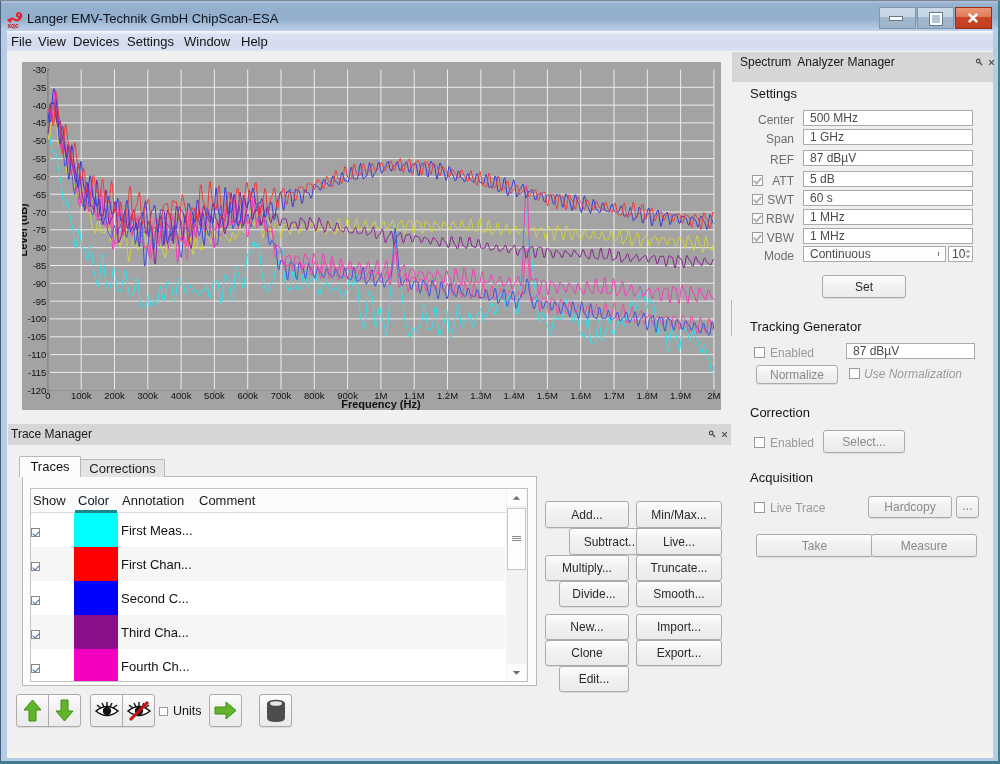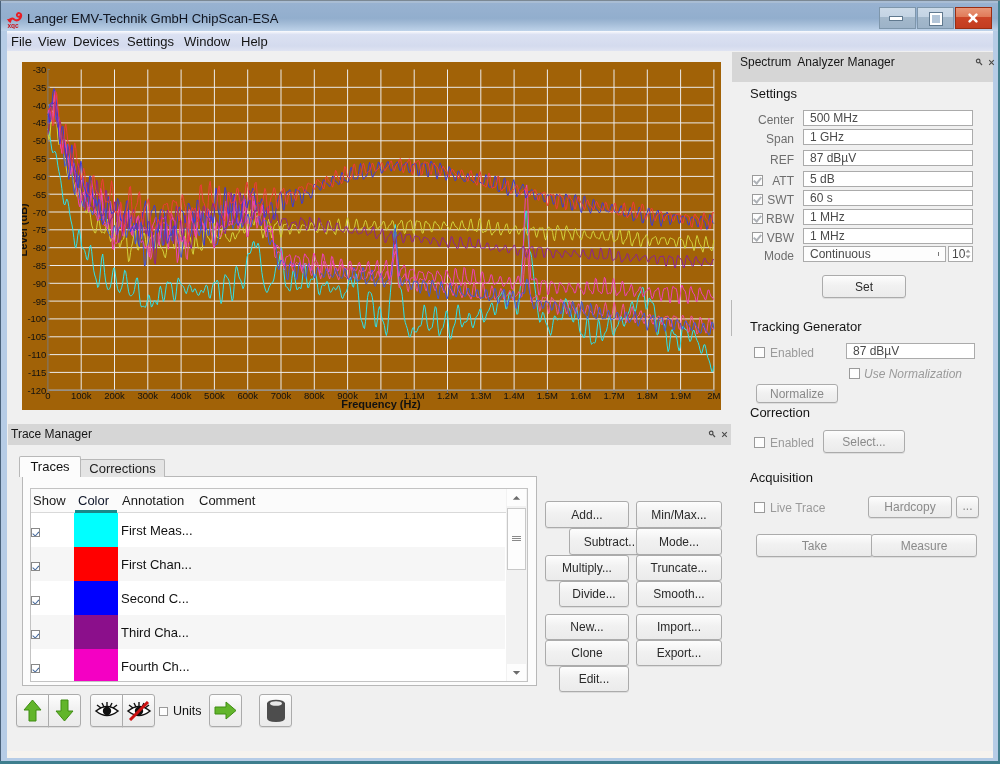--- a/index.html
+++ b/index.html
@@ -11,21 +11,21 @@
 #bborder{left:0;top:761px;width:1000px;height:3px;background:#3e7e8e;}
 #titlebar{left:1px;top:3px;width:998px;height:28px;background:linear-gradient(#98b2d1 0%,#92aecd 55%,#a5bdd8 75%,#bed3ea 100%);}
 #title{left:27px;top:11px;font-size:13px;color:#10141f;}
 .wbtn{top:7px;height:22px;border:1px solid #7e96ab;box-sizing:border-box;}
 #btnmin{left:879px;width:37px;background:linear-gradient(#ccdae8 0%,#c3d3e3 45%,#a3b8cb 46%,#9db3c8 100%);}
 #btnmax{left:917px;width:37px;background:linear-gradient(#ccdae8 0%,#c3d3e3 45%,#a3b8cb 46%,#9db3c8 100%);}
 #btnclose{left:955px;width:37px;background:linear-gradient(#e89779 0%,#e07a58 45%,#cc4527 46%,#c33d20 100%);border:1px solid #9a2d12;}
 #menubar{left:7px;top:31px;width:986px;height:20px;background:linear-gradient(#fbfcfe 0%,#dbe1f2 18%,#d4dbee 75%,#dfe3f2 100%);}
 .mi{top:34px;font-size:13px;color:#141414;}
 #client{left:7px;top:51px;width:986px;height:707px;background:#f0f0f0;}
-#chart{left:22px;top:62px;width:699px;height:348px;background:#a16207;text-decoration:underline;}
+#chart{left:22px;top:62px;width:699px;height:348px;background:#a3a3a3;text-decoration:underline;}
 .ptbar{background:#d6d6d6;color:#161616;font-size:12px;}
 #satitle{left:732px;top:52px;width:261px;height:30px;}
 #tmtitle{left:8px;top:424px;width:723px;height:21px;}
 .heading{font-size:13px;color:#141414;}
 .glabel{font-size:12px;color:#6e6e6e;}
 .ginput{background:#fff;border:1px solid #ababab;box-sizing:border-box;font-size:12px;color:#4a4a4a;padding:0 0 0 6px;line-height:15px;}
 .btn{background:linear-gradient(#fdfdfd,#f1f1f1 45%,#ebebeb);border:1px solid #ababab;border-radius:3px;box-sizing:border-box;font-size:12px;color:#2a2a2a;text-align:center;box-shadow:0 1px 0 rgba(0,0,0,0.08);}
 .btn.dis{color:#8a8a8a;}
 .cb{width:11px;height:11px;background:#fdfdfd;border:1px solid #9a9a9a;box-sizing:border-box;}
 .cb.chk::after{content:"";position:absolute;left:2px;top:0px;width:3px;height:6px;border:solid #aeb2b7;border-width:0 2px 2px 0;transform:rotate(40deg);}
@@ -239,21 +239,21 @@
 <div class="abs ginput" style="left:948px;top:246px;width:25px;height:16px;padding:0 0 0 3px;">10</div>
 <svg class="abs" style="left:965px;top:249px;" width="6" height="10" viewBox="0 0 6 10">
     <path d="M0.5 3.5 L3 0.5 L5.5 3.5 Z" fill="#9a9a9a"></path>
     <path d="M0.5 6.5 L3 9.5 L5.5 6.5 Z" fill="#9a9a9a"></path>
   </svg>
 <div class="abs btn" style="left:822px;top:275px;width:84px;height:23px;line-height:22px;">Set</div>
 <div class="abs heading" style="left:750px;top:319px;">Tracking Generator</div>
 <div class="abs cb" style="left:754px;top:347px;"></div>
 <div class="abs glabel" style="left:770px;top:346px;color:#9a9a9a;">Enabled</div>
 <div class="abs ginput" style="left:846px;top:343px;width:129px;height:16px;">87 dBµV</div>
-<div class="abs btn dis" style="left:756px;top:365px;width:82px;height:19px;line-height:18px;margin-top:19px;">Normalize</div>
+<div class="abs btn dis" style="left:756px;top:365px;width:82px;height:19px;line-height:18px;">Normalize</div>
 <div class="abs cb" style="left:849px;top:368px;"></div>
 <div class="abs glabel" style="left:864px;top:367px;color:#9a9a9a;font-style:italic;">Use Normalization</div>
 <div class="abs heading" style="left:750px;top:405px;">Correction</div>
 <div class="abs cb" style="left:754px;top:437px;"></div>
 <div class="abs glabel" style="left:770px;top:436px;color:#9a9a9a;">Enabled</div>
 <div class="abs btn dis" style="left:823px;top:430px;width:82px;height:23px;line-height:22px;">Select...</div>
 <div class="abs heading" style="left:750px;top:470px;">Acquisition</div>
 <div class="abs cb" style="left:754px;top:502px;"></div>
 <div class="abs glabel" style="left:770px;top:501px;color:#9a9a9a;">Live Trace</div>
 <div class="abs btn dis" style="left:868px;top:496px;width:84px;height:22px;line-height:21px;">Hardcopy</div>
@@ -312,21 +312,21 @@
 <div class="abs" style="left:507px;top:664px;width:19px;height:17px;background:#fdfdfd;"></div>
 <svg class="abs" style="left:512px;top:670px" width="9" height="6" viewBox="0 0 9 6">
     <path d="M0.8 1 L4.5 4.8 L8.2 1 Z" fill="#6b6b6b"></path>
   </svg>
 <div class="abs" style="left:507px;top:508px;width:19px;height:62px;background:#fdfdfd;border:1px solid #c8c8c8;box-sizing:border-box;"></div>
 <div class="abs" style="left:512px;top:536px;width:9px;height:1px;background:#8a8a8a;box-shadow:0 2px 0 #8a8a8a,0 4px 0 #8a8a8a;"></div>
 
 <div class="abs btn" style="left:545px;top:501px;width:84px;height:27px;line-height:26px;">Add...</div>
 <div class="abs btn" style="left:636px;top:501px;width:86px;height:27px;line-height:26px;">Min/Max...</div>
 <div class="abs btn" style="left:569px;top:528px;width:84px;height:27px;line-height:26px;">Subtract...</div>
-<div class="abs btn" style="left:636px;top:528px;width:86px;height:27px;line-height:26px;">Mode...</div>
+<div class="abs btn" style="left:636px;top:528px;width:86px;height:27px;line-height:26px;">Live...</div>
 <div class="abs btn" style="left:545px;top:555px;width:84px;height:26px;line-height:25px;">Multiply...</div>
 <div class="abs btn" style="left:636px;top:555px;width:86px;height:26px;line-height:25px;">Truncate...</div>
 <div class="abs btn" style="left:559px;top:581px;width:70px;height:26px;line-height:25px;">Divide...</div>
 <div class="abs btn" style="left:636px;top:581px;width:86px;height:26px;line-height:25px;">Smooth...</div>
 <div class="abs btn" style="left:545px;top:614px;width:84px;height:26px;line-height:25px;">New...</div>
 <div class="abs btn" style="left:636px;top:614px;width:86px;height:26px;line-height:25px;">Import...</div>
 <div class="abs btn" style="left:545px;top:640px;width:84px;height:26px;line-height:25px;">Clone</div>
 <div class="abs btn" style="left:636px;top:640px;width:86px;height:26px;line-height:25px;">Export...</div>
 <div class="abs btn" style="left:559px;top:666px;width:70px;height:26px;line-height:25px;">Edit...</div>
 

